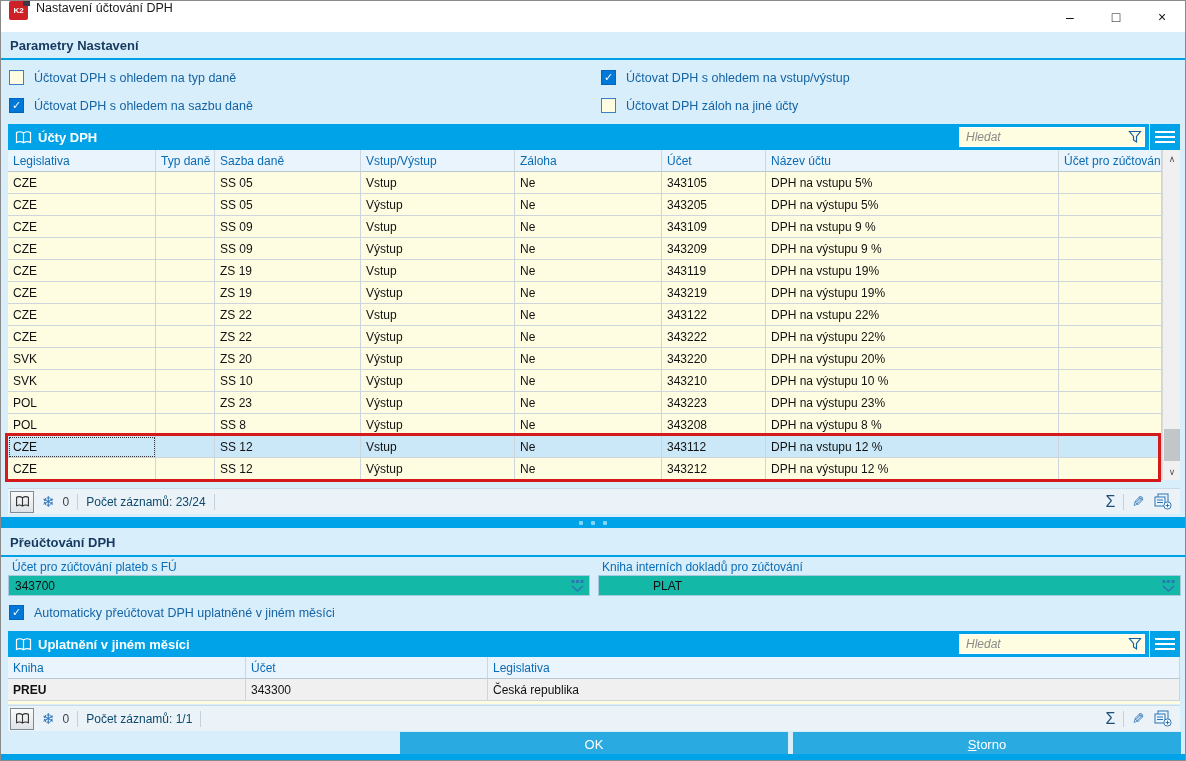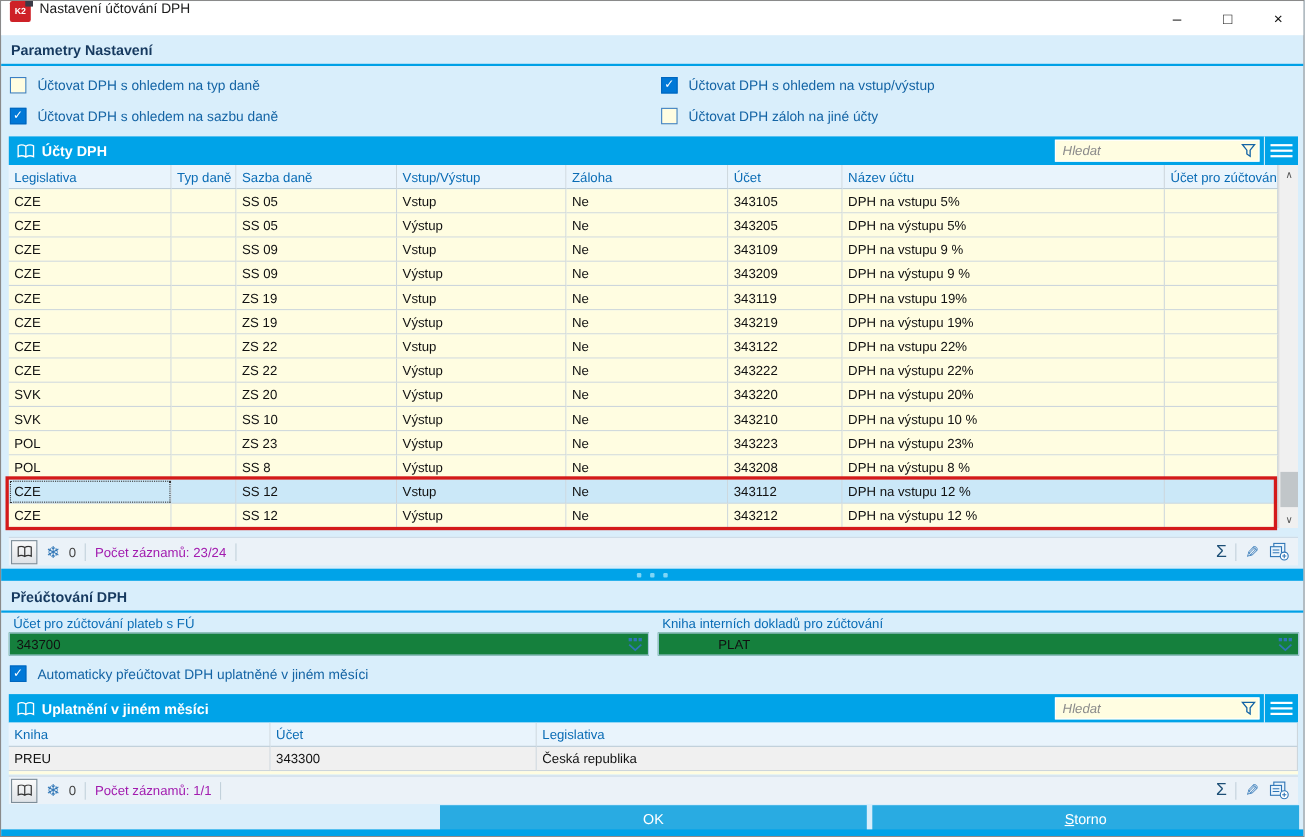--- a/index.html
+++ b/index.html
@@ -60,33 +60,33 @@
   .red-frame{position:absolute;border:3px solid #D41A1A;pointer-events:none;z-index:6;}
 
   
   .statusbar{position:absolute;left:0;right:0;height:26px;background:#EBF2F8;border-top:1px solid #CBDAE6;
     display:flex;align-items:center;font-size:12px;color:#1D4F76;}
   .sb-bookbtn{width:24px;height:22px;margin-left:2px;border:1px solid #7d8d98;background:linear-gradient(#fafafa,#dfe3e7);
     display:flex;align-items:center;justify-content:center;}
   .sb-snow{color:#2E75B6;font-size:15px;margin-left:8px;}
   .sb-count{margin-left:8px;color:#444;}
   .sb-sep{width:1px;height:16px;background:#C2D1DB;margin:0 8px;}
-  .sb-text{color:#a21caf;}
+  .sb-text{color:#0c4a6e;}
   .sb-right{margin-left:auto;display:flex;align-items:center;}
   .sb-sigma{font-size:16px;color:#1D4F76;}
   .sb-pencil{font-size:15px;color:#2E75B6;transform:scaleX(-1);}
   .sb-pad{width:8px;}
 
   
   .splitter{position:absolute;left:0;right:0;height:11px;background:#00A3E8;display:flex;align-items:center;justify-content:center;gap:8px;}
   .splitter i{width:4px;height:4px;background:#7FD6F6;border-radius:1px;}
 
   
   .field-label{position:absolute;font-size:12px;color:#0A6CB5;}
-  .field{position:absolute;height:21px;background:#15803d;border:1px solid #A8CADE;display:flex;align-items:center;}
+  .field{position:absolute;height:21px;background:#14b8a6;border:1px solid #A8CADE;display:flex;align-items:center;}
   .field-value{flex:1;padding:0 6px;font-size:12px;color:#111;white-space:nowrap;overflow:hidden;}
   .lookup{margin-right:4px;display:flex;align-items:center;}
 
   
   .btn{position:absolute;top:731px;height:24px;background:#29ABE2;color:#fff;font-size:13px;
     display:flex;align-items:center;justify-content:center;cursor:default;}
   .btn-storno .fl::first-letter{text-decoration:underline;}
   .fl{display:block;}
   .bottom-strip{position:absolute;left:0;right:0;bottom:0;height:6px;background:#00A3E8;}
 </style>
@@ -410,21 +410,21 @@
       </span>
     </div>
 
     <div class="tbl2" id="tbl2">
         <div class="trow thead">
           <div class="tcell hcell" style="width: 238px;">Kniha</div>
           <div class="tcell hcell" style="width: 242px;">Účet</div>
           <div class="tcell hcell" style="flex: 1 1 0%; min-width: 0px;">Legislativa</div>
         </div>
         <div class="trow sel-gray">
-          <div class="tcell" style="width: 238px;">PREU</div>
+          <div class="tcell" style="width: 238px; font-weight: bold;">PREU</div>
           <div class="tcell" style="width: 242px;">343300</div>
           <div class="tcell" style="flex: 1 1 0%; min-width: 0px;">Česká republika</div>
         </div>
       </div>
     <div style="position:absolute;left:0;right:0;top:70px;height:3px;background:#FFFDE1;"></div>
 
     <div class="statusbar" style="bottom:0;">
       <span class="sb-bookbtn">
         <svg width="15" height="11" viewBox="0 0 17 13">
             <path d="M1.5 1.6 C3.5 .5 6.3 .6 8.5 2 C10.7 .6 13.5 .5 15.5 1.6 V11.4 C13.5 10.4 10.7 10.4 8.5 11.8 C6.3 10.4 3.5 10.4 1.5 11.4 Z M8.5 2 V11.8" fill="none" stroke="#333" stroke-width="1.3"></path>

